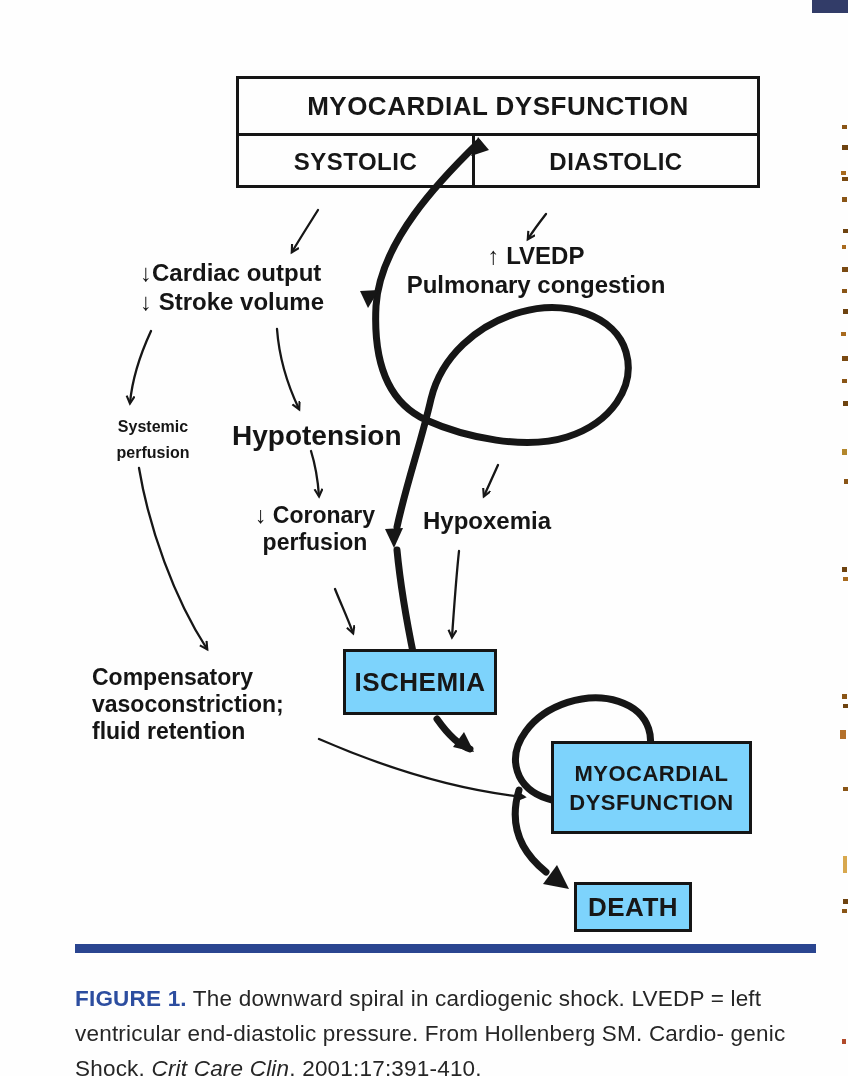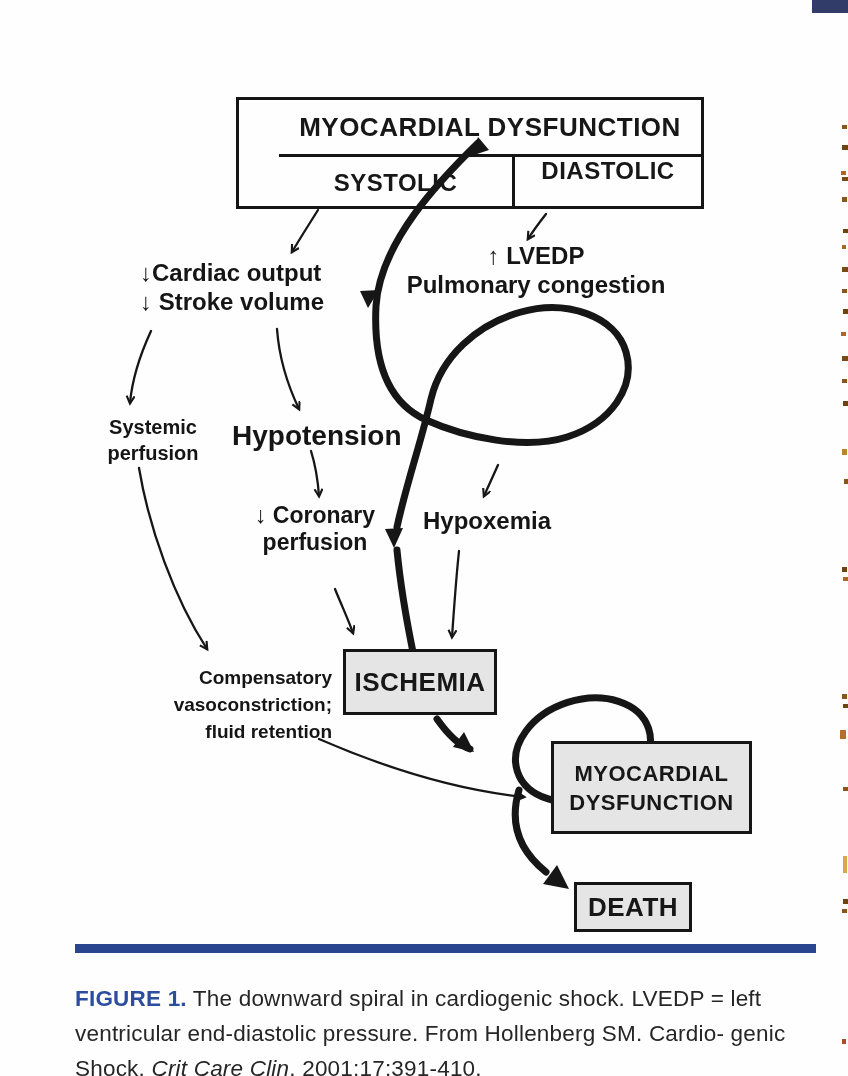--- a/index.html
+++ b/index.html
@@ -9,40 +9,40 @@
     font-family:"Liberation Sans", sans-serif;
     color:#171717;
   }
   .abs{position:absolute;}
   
   #corner-tab{left:812px;top:0;width:36px;height:13px;}
   
   #strokes{left:0;top:0;z-index:1;pointer-events:none;}
   
   .dbox{border:3px solid #151515;box-sizing:border-box;z-index:2;}
-  .whitebox{background:#e5e5e5;}
-  #top-box{left:236px;top:97px;width:468px;height:112px;background:transparent;padding-left:40px;}
+  .whitebox{background:#7dd3fc;}
+  #top-box{left:236px;top:76px;width:524px;height:112px;background:transparent;}
   #top-box .row1{height:54px;border-bottom:3px solid #151515;display:flex;align-items:center;justify-content:center;}
   #top-box .row2{height:52px;display:flex;}
   #top-box .cellL{width:233px;border-right:3px solid #151515;display:flex;align-items:center;justify-content:center;}
-  #top-box .cellR{flex:1;display:flex;align-items:flex-start;justify-content:center;}
+  #top-box .cellR{flex:1;display:flex;align-items:center;justify-content:center;}
   #ischemia-box{left:343px;top:649px;width:154px;height:66px;display:flex;align-items:center;justify-content:center;}
   #progressive-box{left:551px;top:741px;width:201px;height:93px;display:flex;flex-direction:column;align-items:center;justify-content:center;}
   #death-box{left:574px;top:882px;width:118px;height:50px;display:flex;align-items:center;justify-content:center;}
   .boxtext{font-weight:bold;letter-spacing:0.5px;}
   .t27{font-size:26px;} .t25{font-size:24px;} .t23{font-size:22px;line-height:29px;}
   
   .lbl{z-index:3;font-weight:bold;color:#151515;}
   #lbl-cardiac{left:140px;top:258px;font-size:24px;line-height:29px;text-align:left;}
   #lbl-lvedp{left:380px;top:241px;width:312px;font-size:24px;line-height:29px;text-align:center;}
-  #lbl-systemic{left:92px;top:414px;width:122px;font-size:20px;line-height:26px;text-align:center;}
+  #lbl-systemic{left:92px;top:414px;width:122px;font-size:16px;line-height:26px;text-align:center;}
   #lbl-hypotension{left:232px;top:420px;font-size:28px;}
   #lbl-coronary{left:240px;top:502px;width:150px;font-size:23px;line-height:27px;text-align:center;}
   #lbl-hypoxemia{left:423px;top:507px;font-size:24px;}
-  #lbl-compensatory{left:92px;top:664px;width:240px;font-size:19px;line-height:27px;text-align:right;}
+  #lbl-compensatory{left:92px;top:664px;width:240px;font-size:23px;line-height:27px;text-align:left;}
   
   #blue-rule{left:75px;top:944px;width:741px;height:9px;z-index:3;}
   #caption{left:75px;top:981px;width:724px;z-index:3;font-size:22.5px;line-height:35px;color:#262626;letter-spacing:0.2px;}
   #caption .figlab{font-weight:bold;}
   #caption .ital{font-style:italic;}
   
   .edge-mark{position:absolute;z-index:4;}
 </style>
 </head>
 <body>

